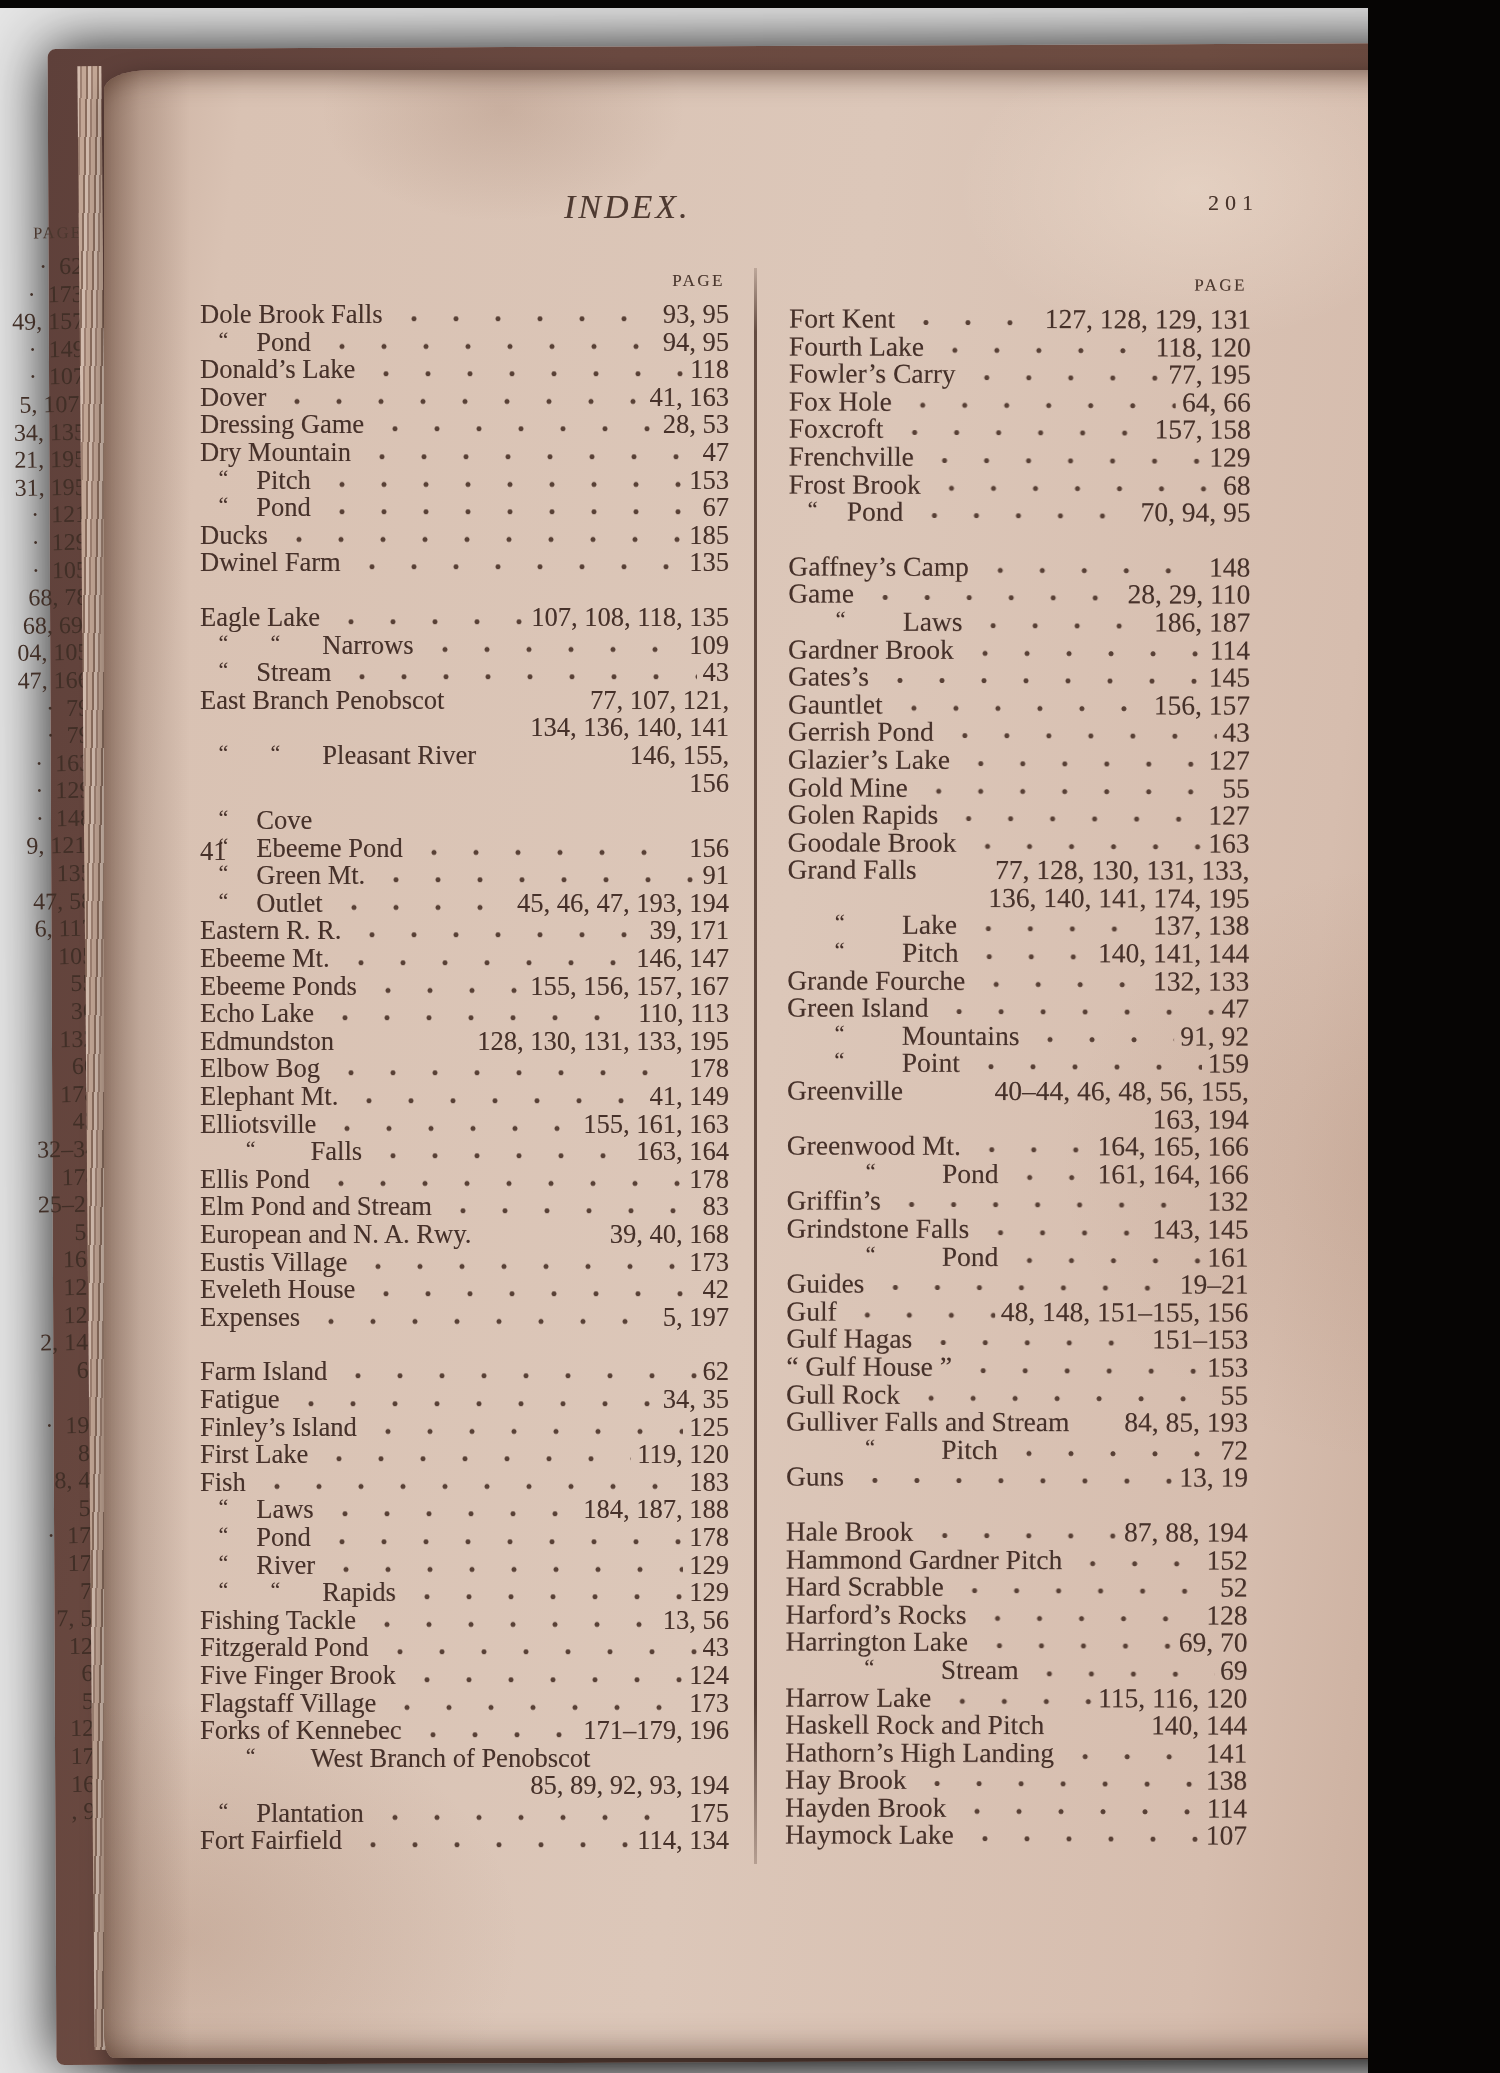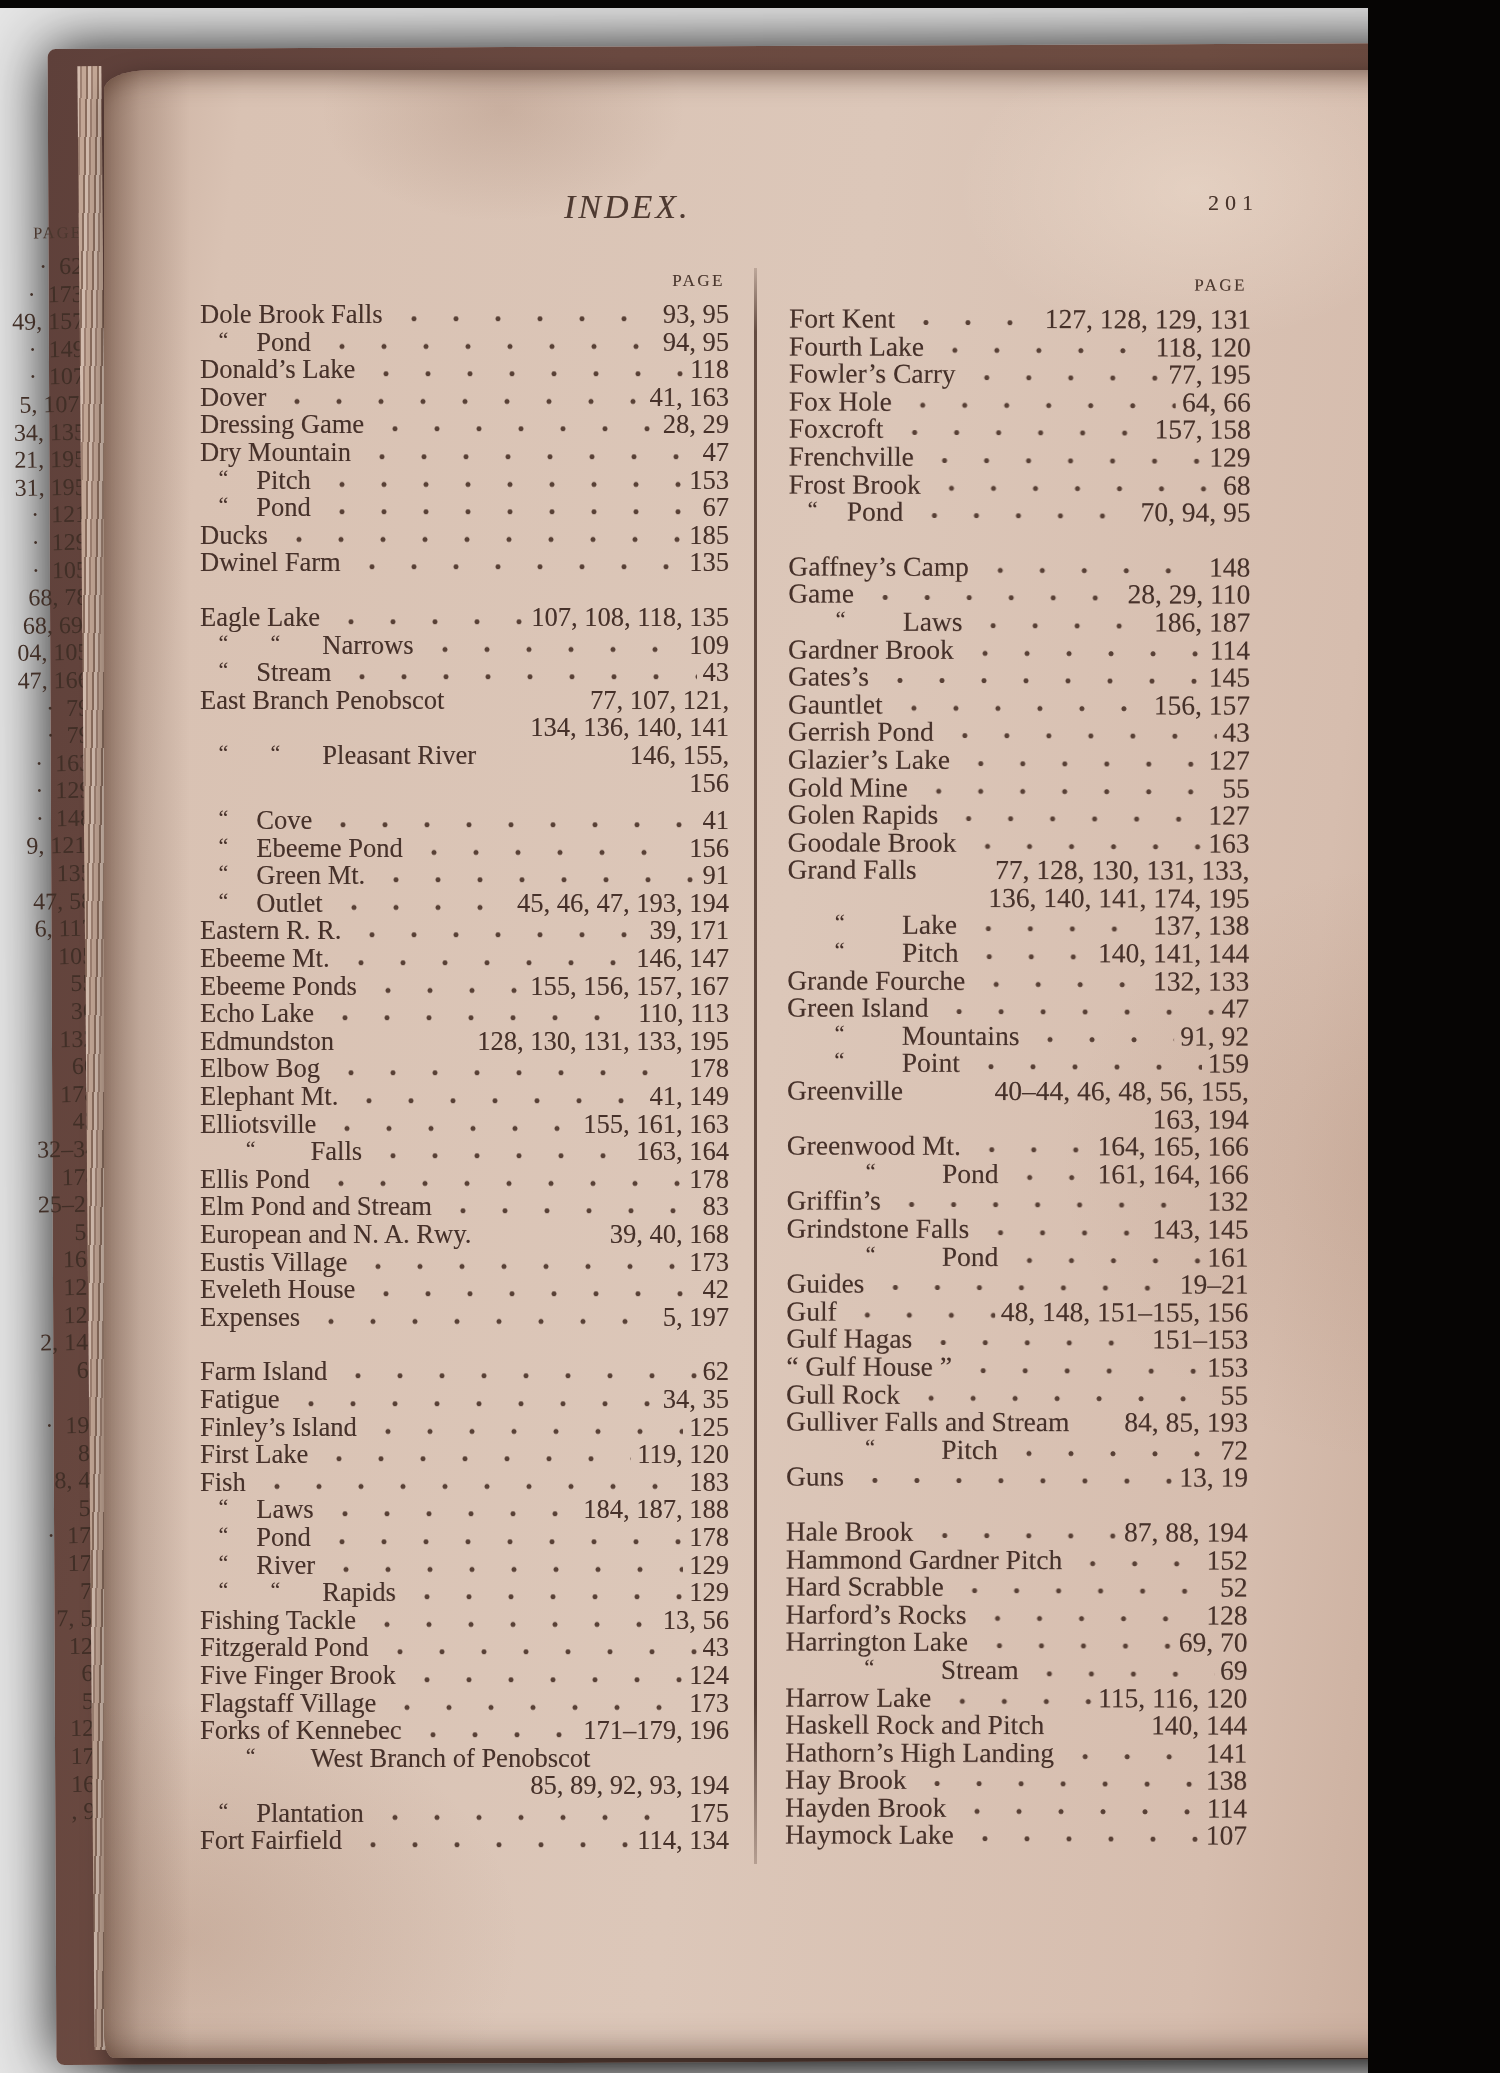--- a/index.html
+++ b/index.html
@@ -51,21 +51,21 @@
   .pagehead{height:28px;text-align:right;font-size:17px;letter-spacing:2.5px;color:#4a372e;padding-right:4px;}
   
   .col{position:absolute;color:#46312a;font-size:26.5px;}
   .col-left{left:96px;top:201px;width:529px;}
   .col-right{left:683px;top:205px;width:462px;font-size:27.5px;transform:rotate(0.15deg);}
   .divider{position:absolute;left:650px;top:198px;width:2.5px;height:1596px;
            background:linear-gradient(180deg,rgba(70,45,35,.2),rgba(70,45,35,.8) 4%,rgba(60,38,30,.85) 90%,rgba(70,45,35,.25));}
   .line{display:flex;align-items:baseline;height:27.6px;white-space:pre;}
   .line .txt{white-space:pre;}
   .gap-lg{margin-top:27px;}
-  .gap-sm{margin-top:10px;}
+  .gap-sm{margin-top:10px;flex-direction:column;}
   .fill{flex:1 1 auto;min-width:6px;align-self:stretch;margin:0 6px 0 10px;}
   .fill.dots{background-image:radial-gradient(circle at 21px 19.5px, rgba(70,46,36,.88) 2.1px, rgba(70,46,36,0) 2.9px);
              background-size:42px 27.6px;background-repeat:repeat-x;}
   .pg{white-space:pre;}
   .line.cont{justify-content:flex-end;}
   .dit{font-size:0.82em;position:relative;top:-0.18em;letter-spacing:1px;}
   .ind1 .dit{margin:0 1.25em 0 0.85em;}
   .ind2 .d1{margin-left:0.85em;}
   .ind2 .d2{margin-left:1.9em;margin-right:1.9em;}
   .ind3 .dit{margin:0 2.5em 0 2.1em;}
@@ -153,21 +153,21 @@
 
     <div class="divider"></div>
 
     <div class="col col-left">
       <div class="pagehead">PAGE</div>
       <div>
           <div class="line"><span class="lab"><span class="txt">Dole Brook Falls</span></span><span class="fill dots"></span><span class="pg">93, 95</span></div>
           <div class="line ind1"><span class="lab"><span class="dit d1">“</span><span class="txt">Pond</span></span><span class="fill dots"></span><span class="pg">94, 95</span></div>
           <div class="line"><span class="lab"><span class="txt">Donald’s Lake</span></span><span class="fill dots"></span><span class="pg">118</span></div>
           <div class="line"><span class="lab"><span class="txt">Dover</span></span><span class="fill dots"></span><span class="pg">41, 163</span></div>
-          <div class="line"><span class="lab"><span class="txt">Dressing Game</span></span><span class="fill dots"></span><span class="pg">28, 29</span></div>
+          <div class="line"><span class="lab"><span class="txt">Dressing Game</span></span><span class="fill dots"></span><span class="pg">28, 53</span></div>
           <div class="line"><span class="lab"><span class="txt">Dry Mountain</span></span><span class="fill dots"></span><span class="pg">47</span></div>
           <div class="line ind1"><span class="lab"><span class="dit d1">“</span><span class="txt">Pitch</span></span><span class="fill dots"></span><span class="pg">153</span></div>
           <div class="line ind1"><span class="lab"><span class="dit d1">“</span><span class="txt">Pond</span></span><span class="fill dots"></span><span class="pg">67</span></div>
           <div class="line"><span class="lab"><span class="txt">Ducks</span></span><span class="fill dots"></span><span class="pg">185</span></div>
           <div class="line"><span class="lab"><span class="txt">Dwinel Farm</span></span><span class="fill dots"></span><span class="pg">135</span></div>
           <div class="line gap-lg"><span class="lab"><span class="txt">Eagle Lake</span></span><span class="fill dots"></span><span class="pg">107, 108, 118, 135</span></div>
           <div class="line ind2"><span class="lab"><span class="dit d1">“</span><span class="dit d2">“</span><span class="txt">Narrows</span></span><span class="fill dots"></span><span class="pg">109</span></div>
           <div class="line ind1"><span class="lab"><span class="dit d1">“</span><span class="txt">Stream</span></span><span class="fill dots"></span><span class="pg">43</span></div>
           <div class="line"><span class="lab"><span class="txt">East Branch Penobscot</span></span><span class="fill"></span><span class="pg">77, 107, 121,</span></div>
           <div class="line cont"><span class="pg">134, 136, 140, 141</span></div>

